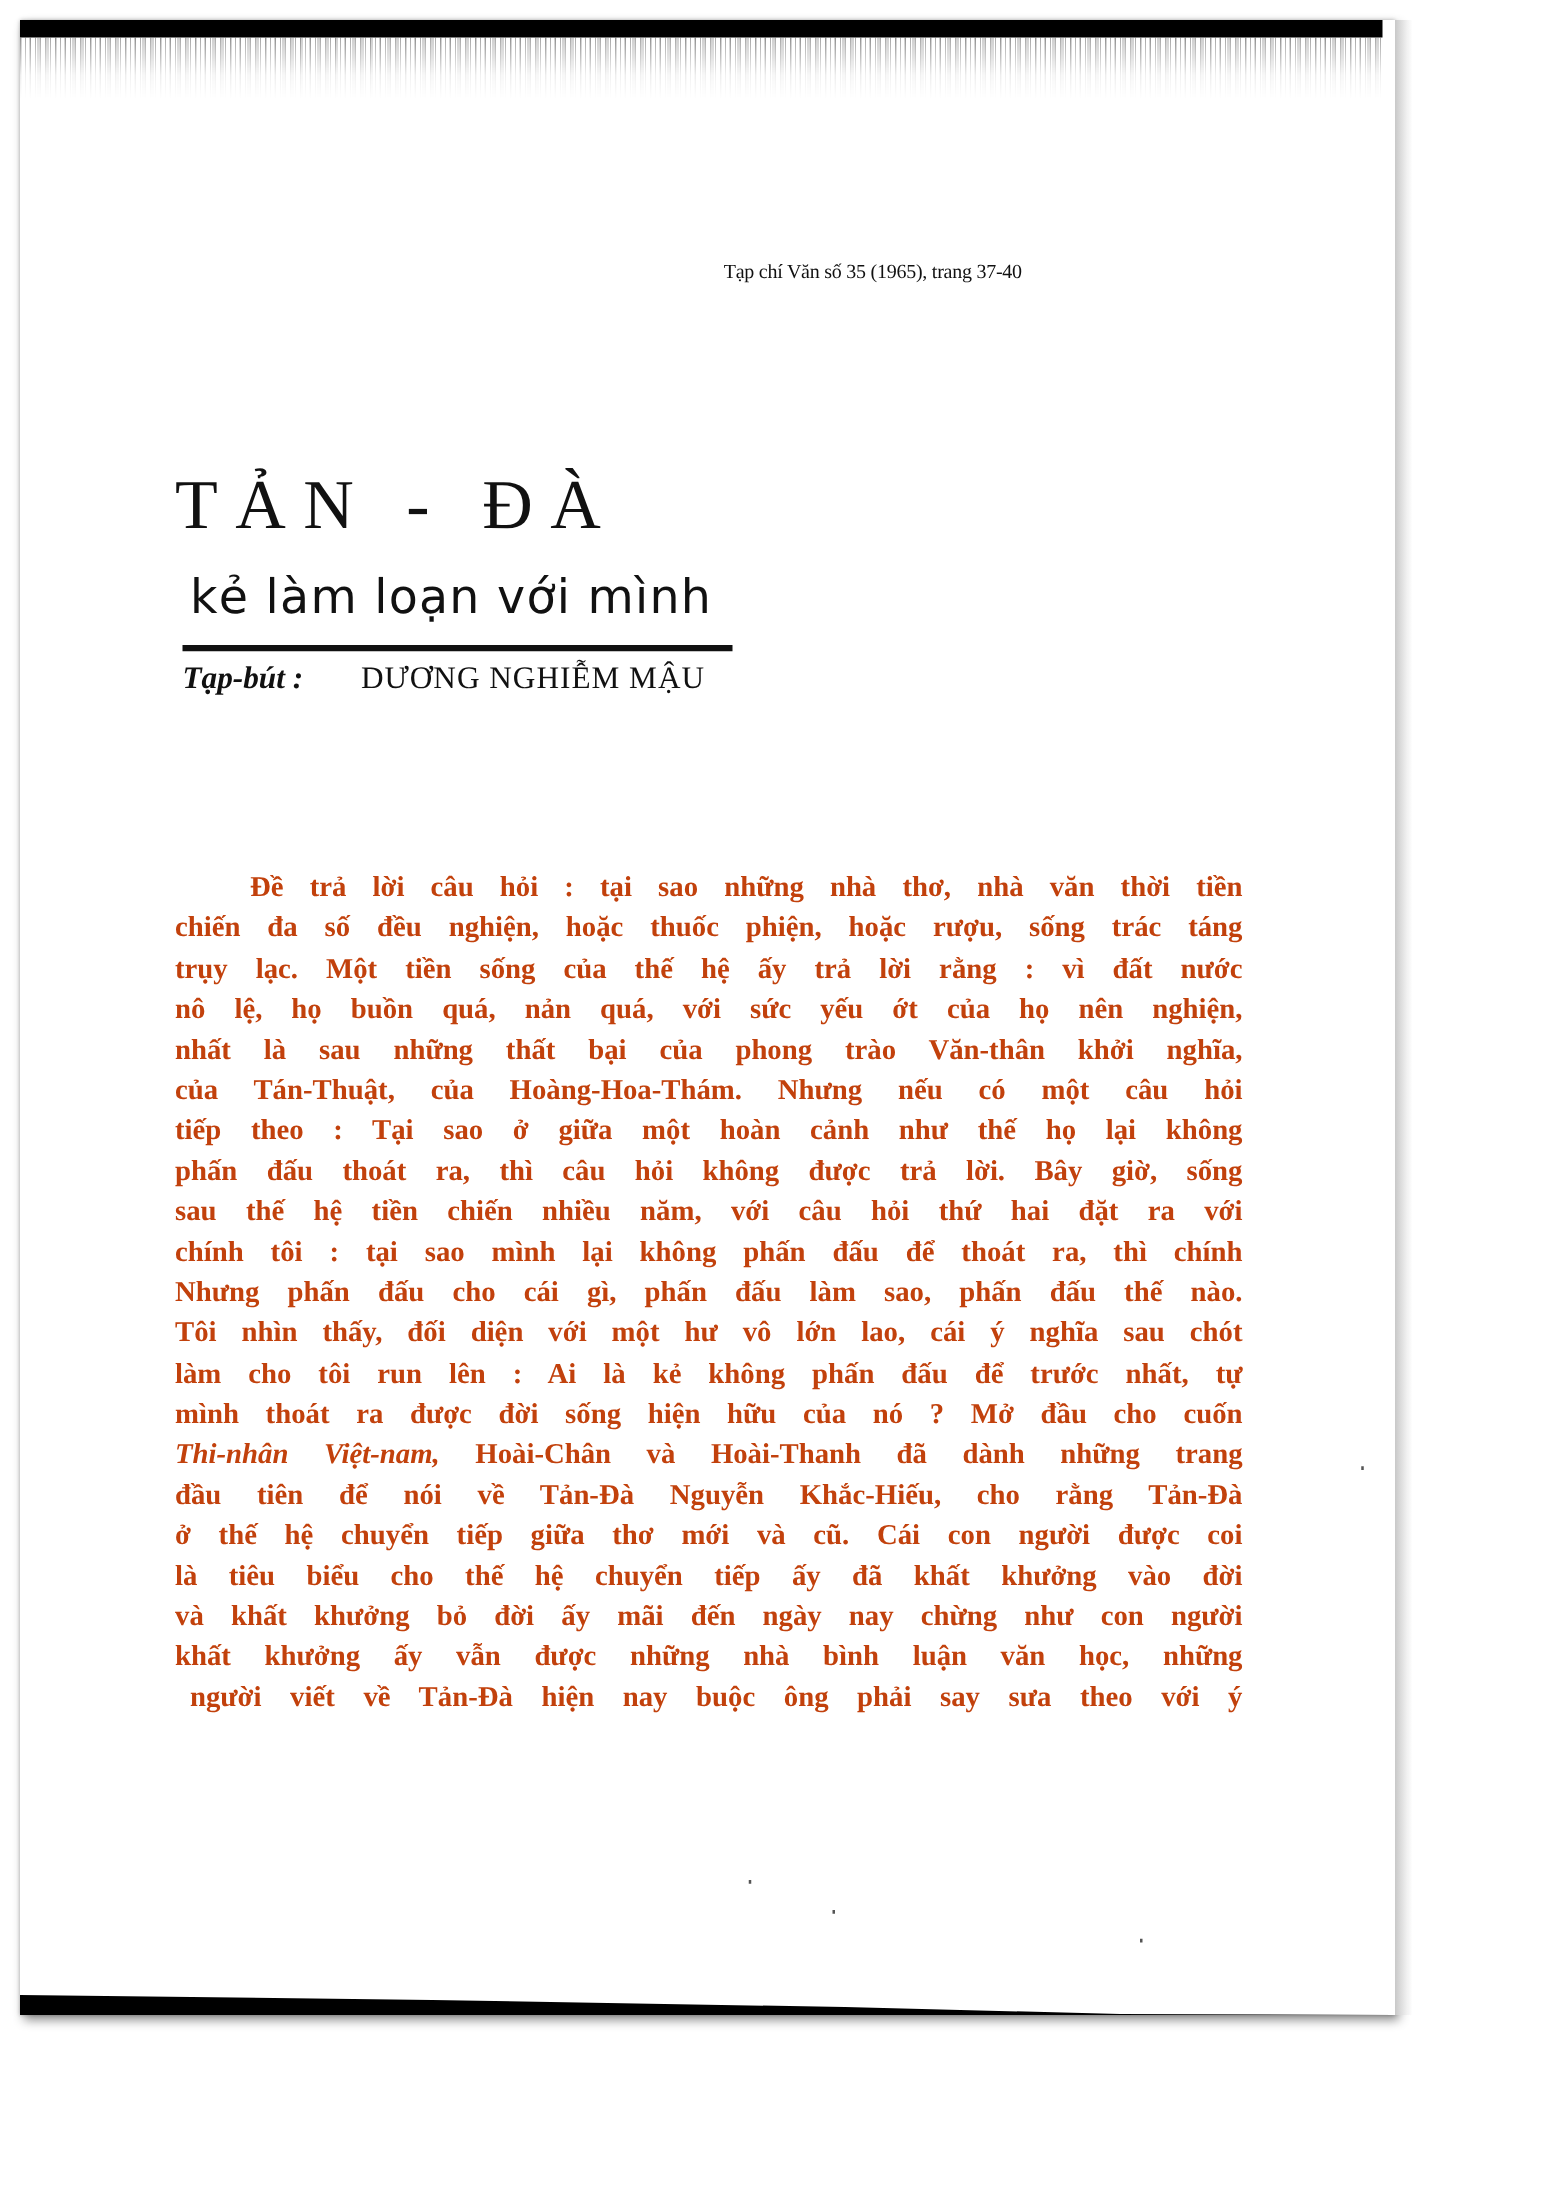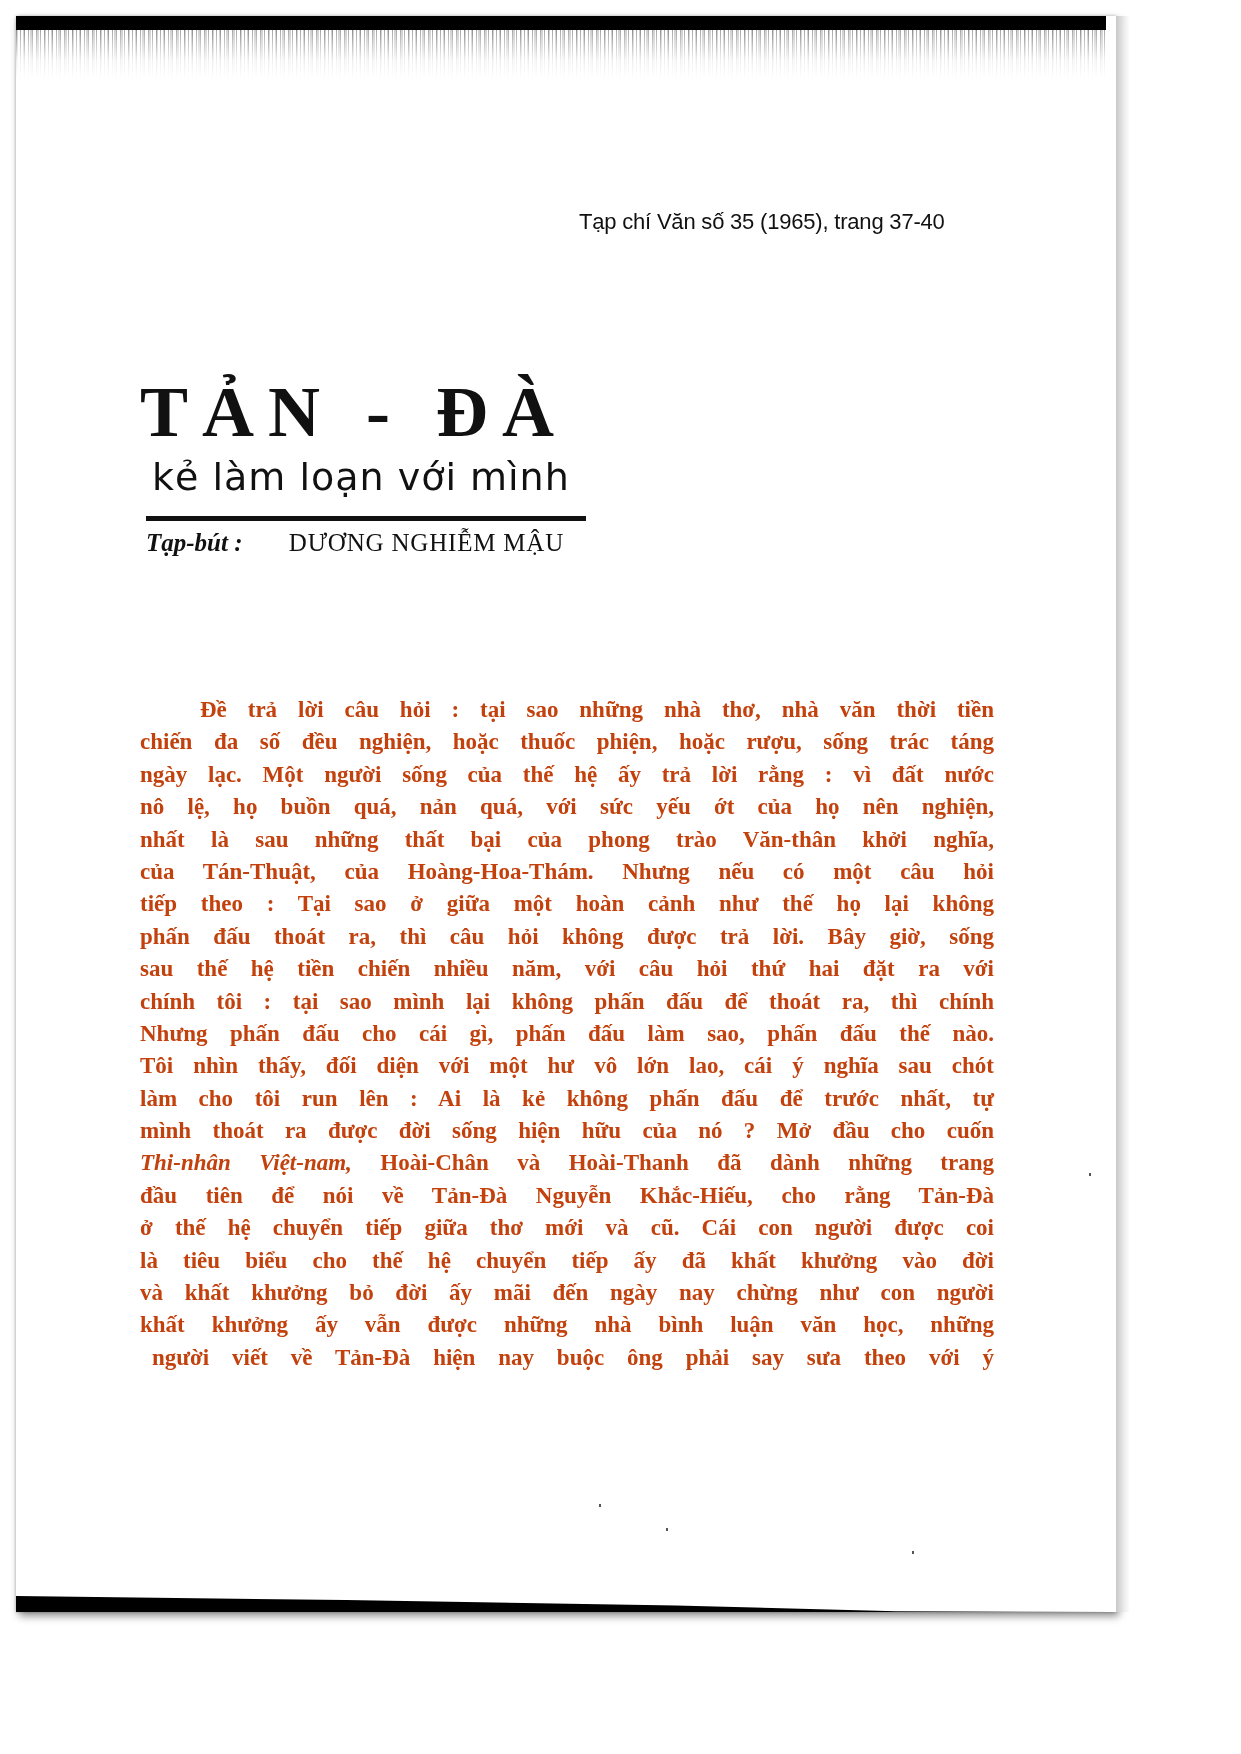--- a/index.html
+++ b/index.html
@@ -57,33 +57,33 @@
       top: 1580px;
       width: 1100px;
       height: 16px;
       background: #000;
       clip-path: polygon(0 0, 30% 25%, 60% 60%, 80% 95%, 100% 100%, 0 100%);
     }
     .citation {
       position: absolute;
       left: 563px;
       top: 193px;
-      font-family: Liberation Sans, sans-serif;
-      font-size: 22px;
+      font-family: Liberation Serif, serif;
+      font-size: 16px;
       color: #111;
       white-space: nowrap;
       letter-spacing: -0.2px;
     }
     .title-main {
       position: absolute;
       left: 124px;
       top: 360px;
       font-family: "Liberation Serif", serif;
-      font-size: 72px;
-      font-weight: bold;
+      font-size: 56px;
+      font-weight: normal;
       color: #111;
       letter-spacing: 14px;
       white-space: nowrap;
       line-height: 1;
     }
     .title-sub {
       position: absolute;
       left: 136px;
       top: 442px;
       font-family: "DejaVu Sans", sans-serif;
@@ -169,21 +169,21 @@
   <div class="title-sub">kẻ làm loạn với mình</div>
   <div class="title-rule"></div>
   <div class="byline">
     <span class="byline-label">Tạp-bút :</span>
     <span class="byline-name">DƯƠNG NGHIỄM MẬU</span>
   </div>
 
   <div class="body-text">
     <span class="body-line first">Đề trả lời câu hỏi : tại sao những nhà thơ, nhà văn thời tiền</span>
     <span class="body-line">chiến đa số đều nghiện, hoặc thuốc phiện, hoặc rượu, sống trác táng</span>
-    <span class="body-line">ngày lạc. Một người sống của thế hệ ấy trả lời rằng : vì đất nước</span>
+    <span class="body-line">trụy lạc. Một tiền sống của thế hệ ấy trả lời rằng : vì đất nước</span>
     <span class="body-line">nô lệ, họ buồn quá, nản quá, với sức yếu ớt của họ nên nghiện,</span>
     <span class="body-line">nhất là sau những thất bại của phong trào Văn-thân khởi nghĩa,</span>
     <span class="body-line">của Tán-Thuật, của Hoàng-Hoa-Thám. Nhưng nếu có một câu hỏi</span>
     <span class="body-line">tiếp theo : Tại sao ở giữa một hoàn cảnh như thế họ lại không</span>
     <span class="body-line">phấn đấu thoát ra, thì câu hỏi không được trả lời. Bây giờ, sống</span>
     <span class="body-line">sau thế hệ tiền chiến nhiều năm, với câu hỏi thứ hai đặt ra với</span>
     <span class="body-line">chính tôi : tại sao mình lại không phấn đấu để thoát ra, thì chính</span>
     <span class="body-line">Nhưng phấn đấu cho cái gì, phấn đấu làm sao, phấn đấu thế nào.</span>
     <span class="body-line">Tôi nhìn thấy, đối diện với một hư vô lớn lao, cái ý nghĩa sau chót</span>
     <span class="body-line">làm cho tôi run lên : Ai là kẻ không phấn đấu để trước nhất, tự</span>

